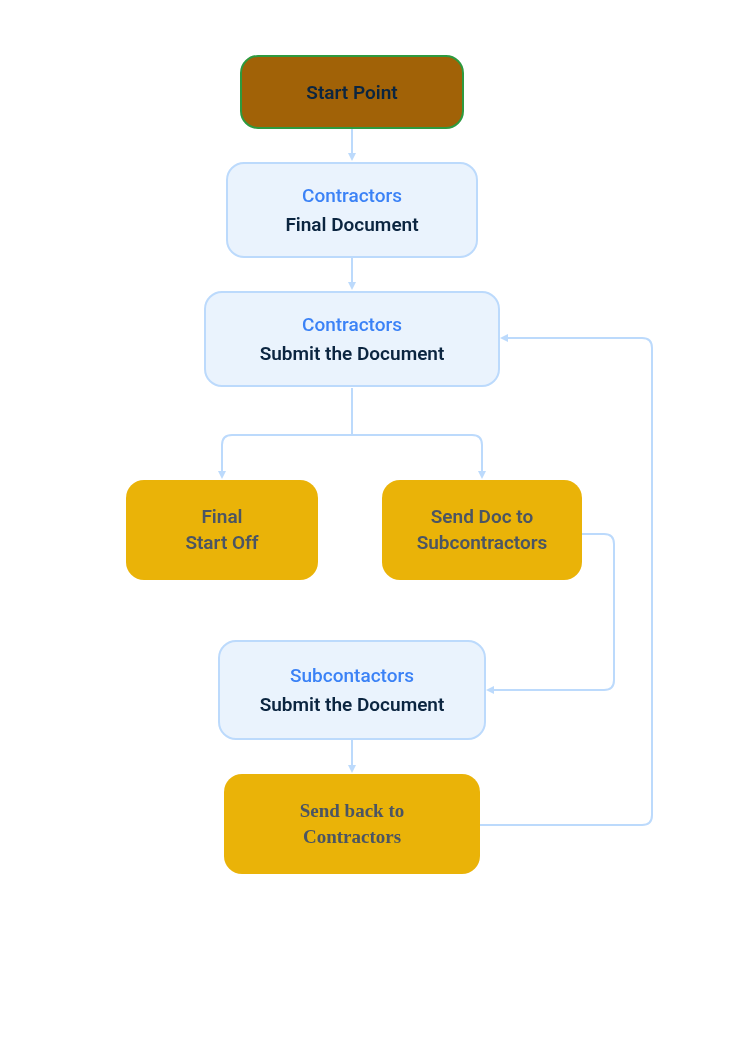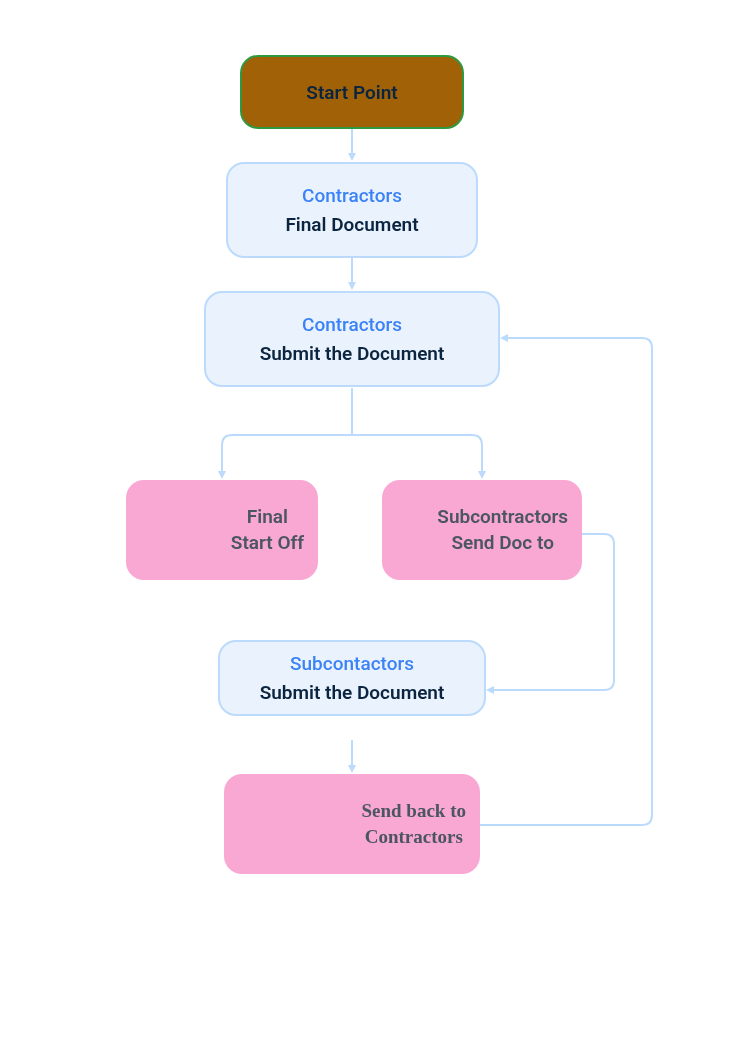--- a/index.html
+++ b/index.html
@@ -52,23 +52,22 @@
   }
   .start-node {
     background: #a16207;
     border: 2.5px solid #2e9a3f;
   }
   .blue-node {
     background: #eaf3fd;
     border: 2px solid #bcdafc;
   }
   .gray-node {
-    background: #f9a8d4;
+    background: #eab308;
     border: none;
-    align-items: flex-end;
   }
 </style>
 </head>
 <body>
 
 <div class="canvas">
 
   <svg class="connectors">
     <defs>
       <marker id="arrowhead" markerWidth="8" markerHeight="8" refX="5" refY="4" orient="auto" markerUnits="userSpaceOnUse">
@@ -109,26 +108,26 @@
 
   <div class="node gray-node" style="left:126px; top:480px; width:192px; height:100px;">
     <div class="gray-text">
       <div>Final</div>
       <div>Start Off</div>
     </div>
   </div>
 
   <div class="node gray-node" style="left:382px; top:480px; width:200px; height:100px;">
     <div class="gray-text">
+      <div>Send Doc to</div>
       <div>Subcontractors</div>
-      <div>Send Doc to</div>
     </div>
   </div>
 
-  <div class="node blue-node" style="left:218px; top:640px; width:268px; height:76px;">
+  <div class="node blue-node" style="left:218px; top:640px; width:268px; height:100px;">
     <div class="role">Subcontactors</div>
     <div class="action">Submit the Document</div>
   </div>
 
   <div class="node gray-node" style="left:224px; top:774px; width:256px; height:100px;font-family:Liberation Serif, serif;">
     <div class="gray-text">
       <div>Send back to</div>
       <div>Contractors</div>
     </div>
   </div>

